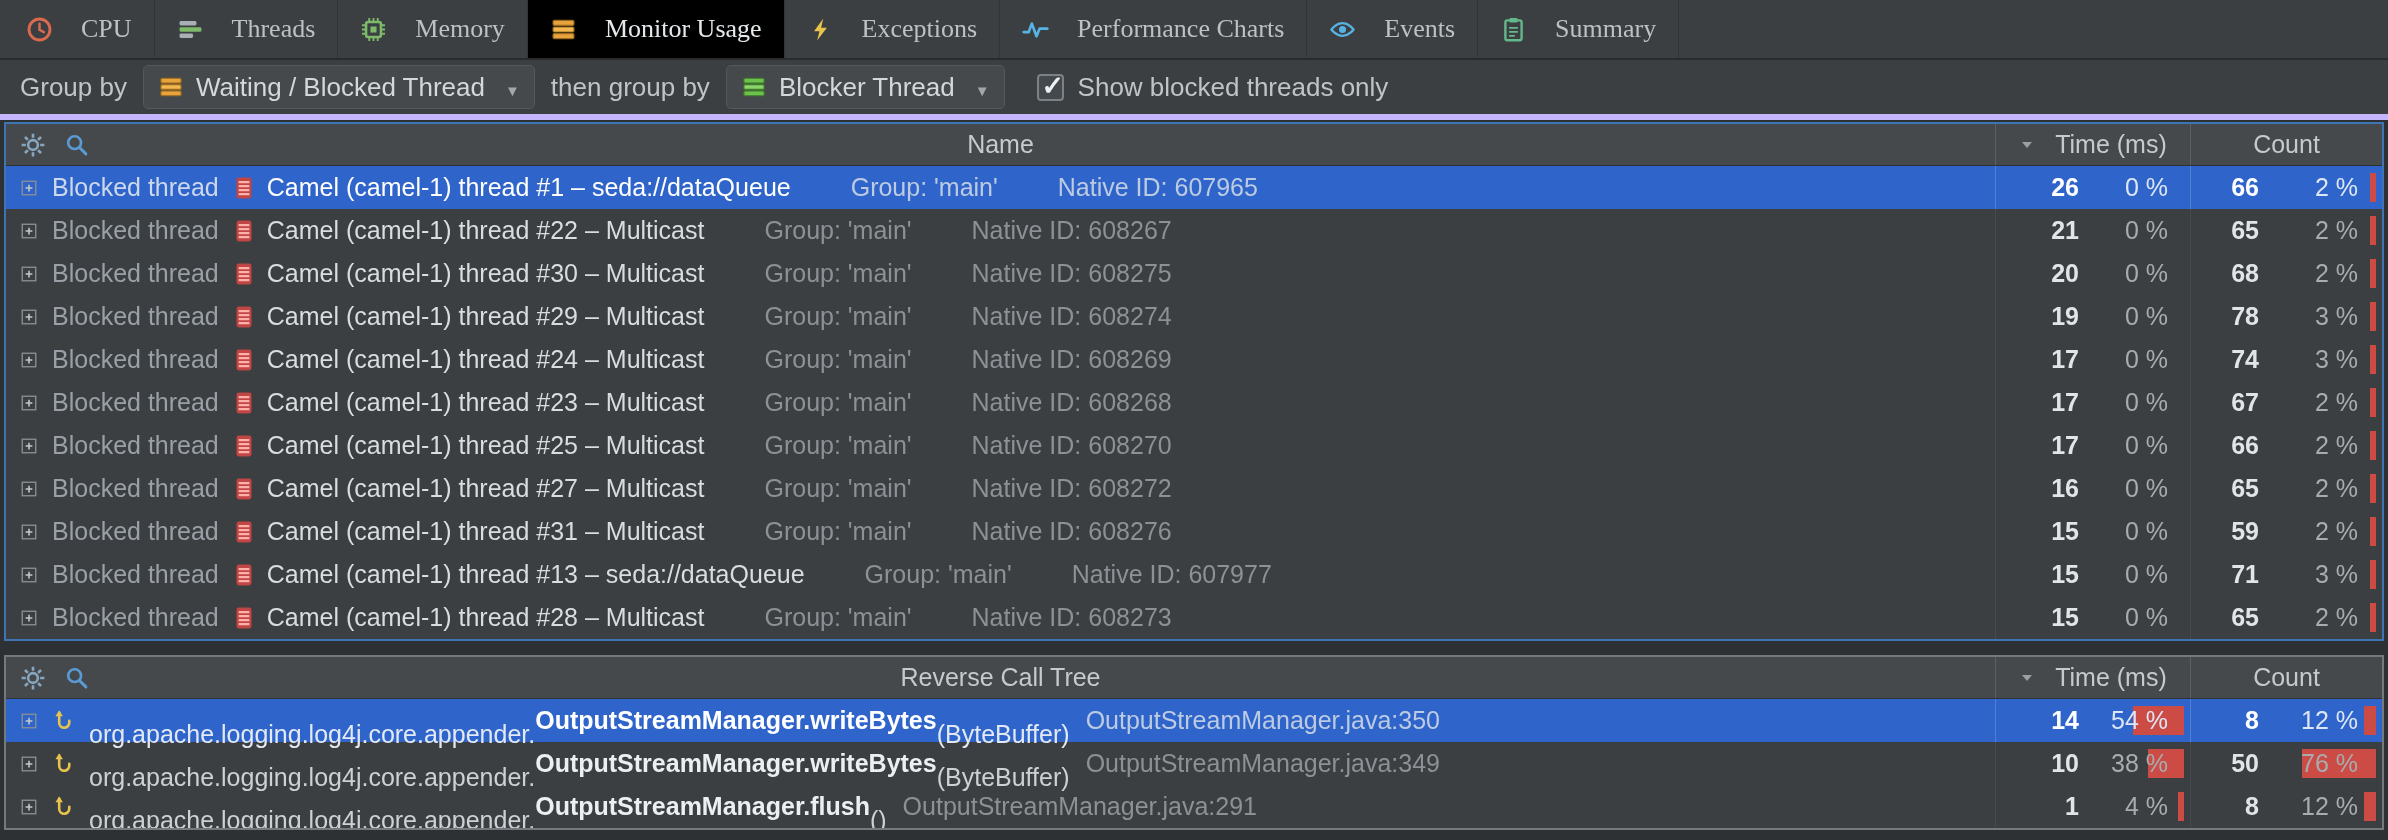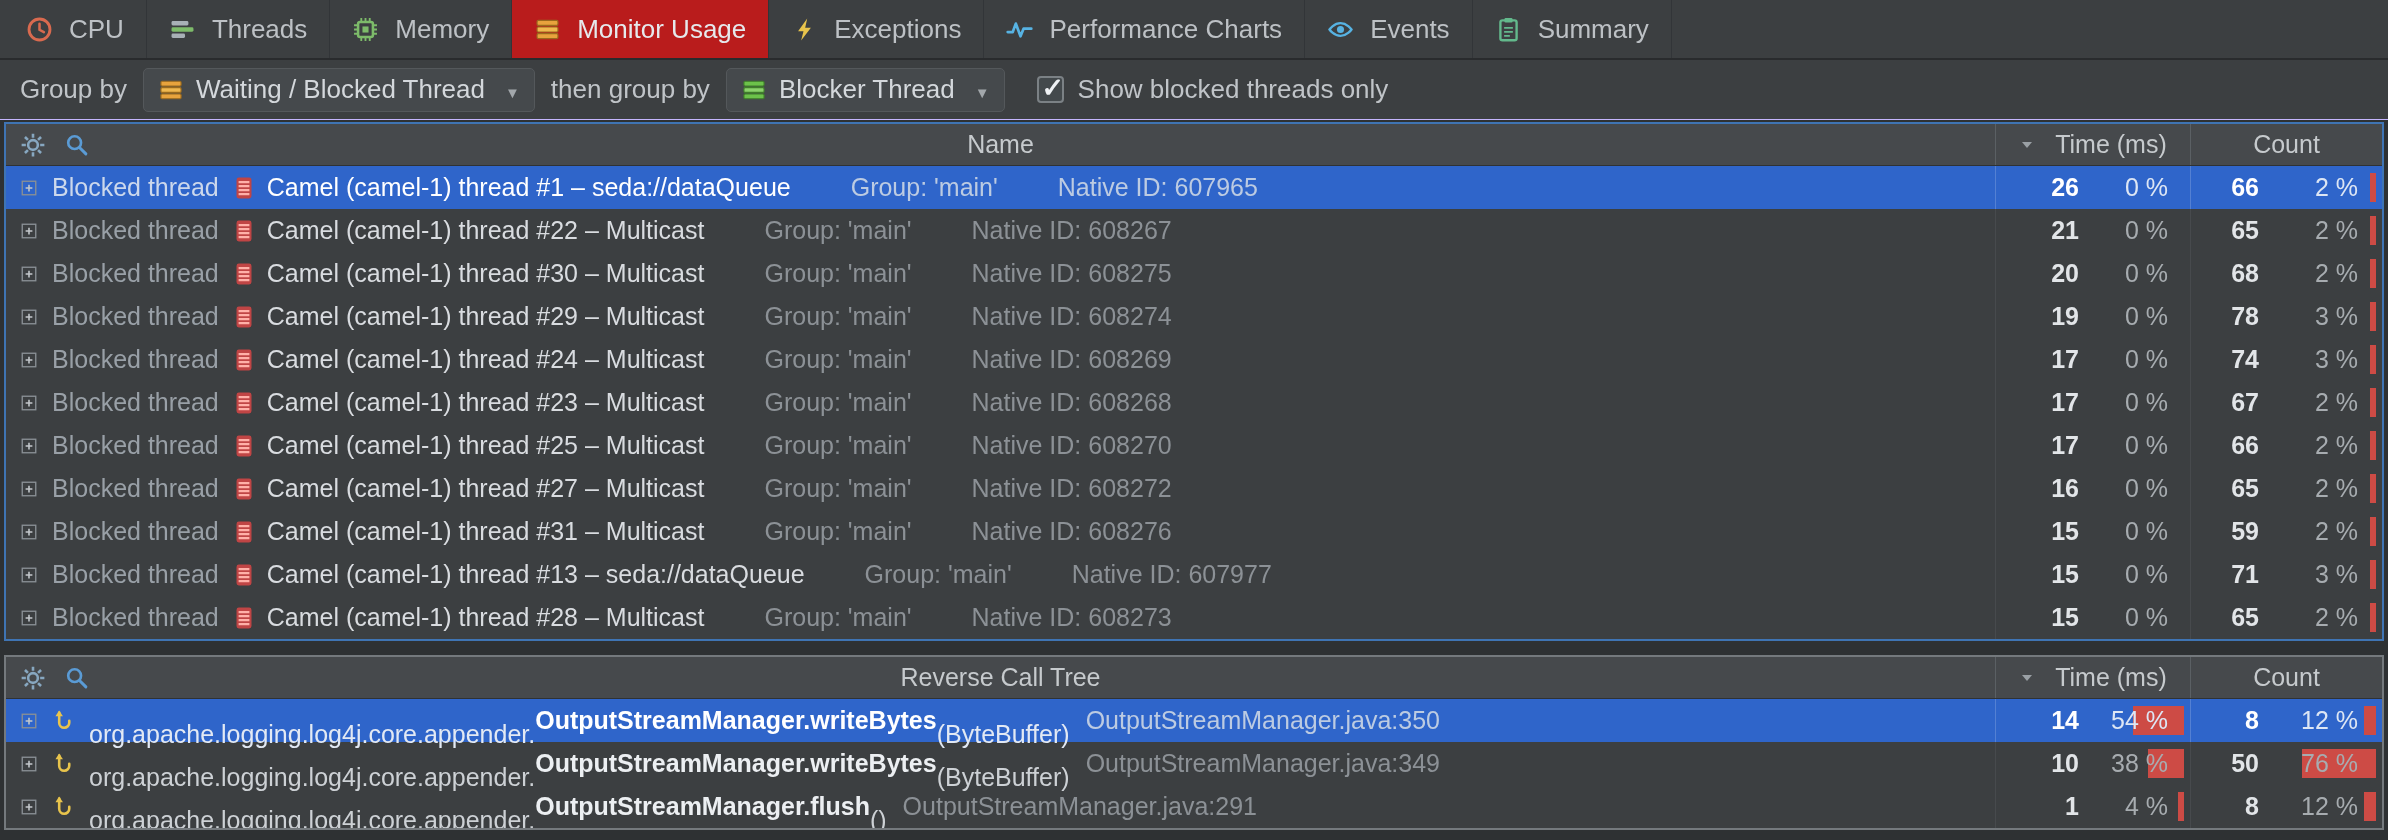--- a/index.html
+++ b/index.html
@@ -10,31 +10,32 @@
     color:#c2c6ca;
     -webkit-font-smoothing:antialiased;
   }
 
   
   .tabbar{
     height:60px; background:#3c3f41; display:flex; align-items:stretch;
     border-bottom:2px solid #292b2d; padding-left:4px;
   }
   .tab{
-    display:flex; align-items:center; gap:16px; padding:0 22px;
+    display:flex; align-items:center; gap:28px; padding:0 22px;
     font-size:26px; color:#bdc1c5; border-right:1px solid #323538;
     white-space:nowrap;
-  }
-  .tab.selected{ background:#b91c1c; color:#e6e9ec; }
+    font-family:Liberation Serif, serif;
+  }
+  .tab.selected{ background:#000000; color:#e6e9ec; }
   .tab-icon svg{ width:27px; height:27px; display:block; }
 
   
   .toolbar{
     height:60px; background:#3c3f41; display:flex; align-items:center;
-    padding:0 20px; gap:16px; font-size:26px; border-bottom:1px solid #c4b5fd;
+    padding:0 20px; gap:16px; font-size:26px; border-bottom:6px solid #c4b5fd;
   }
   .tb-label{ color:#c0c4c8; white-space:nowrap; }
   .combo{
     display:flex; align-items:center; gap:12px; background:#45494c;
     border:1px solid #54585b; border-radius:5px; padding:5px 14px; height:44px;
   }
   .combo-icon svg{ width:26px; height:26px; display:block; }
   .combo-value{ color:#d4d8dc; white-space:nowrap; }
   .combo-arrow::after{ content:"▼"; font-size:15px; color:#a2a7ab; margin-left:8px; }
   .cbwrap{ display:flex; align-items:center; gap:14px; margin-left:16px; }

